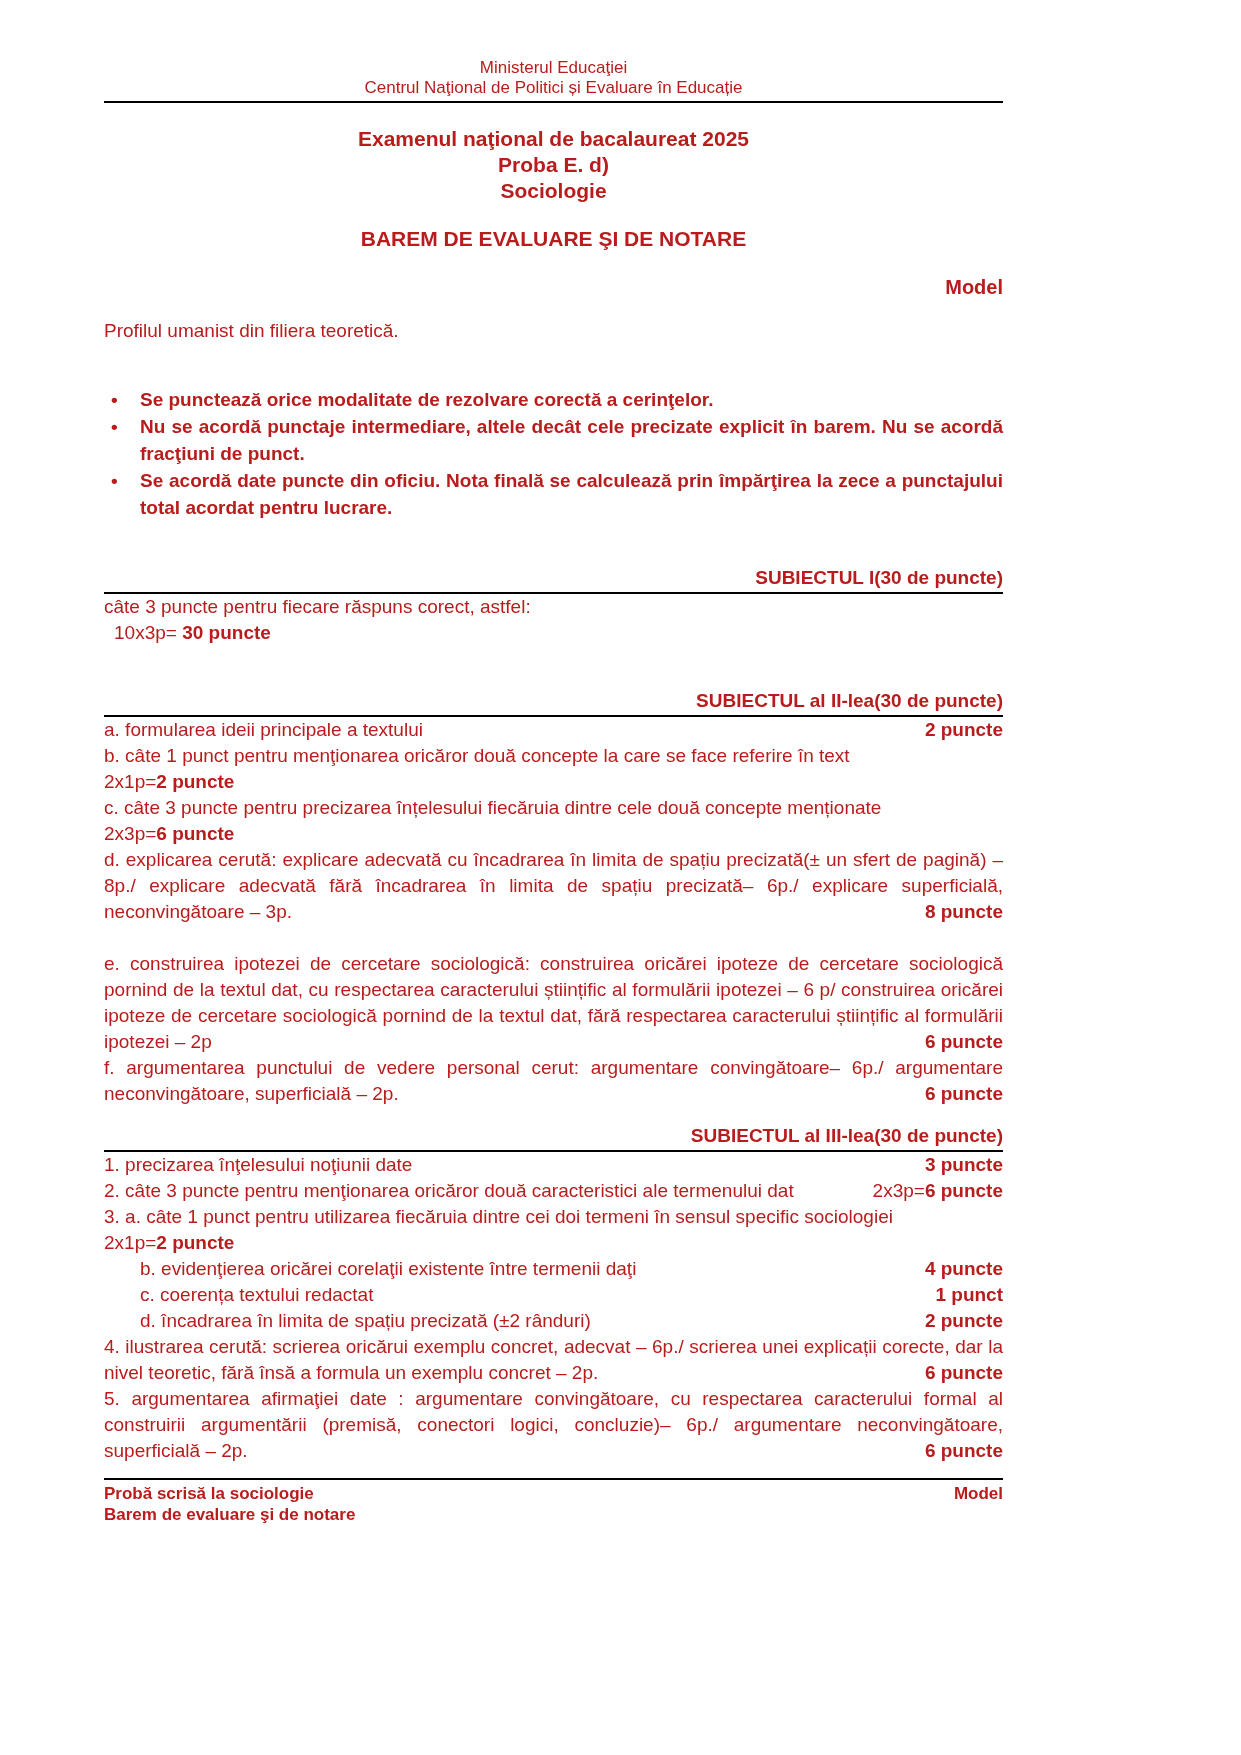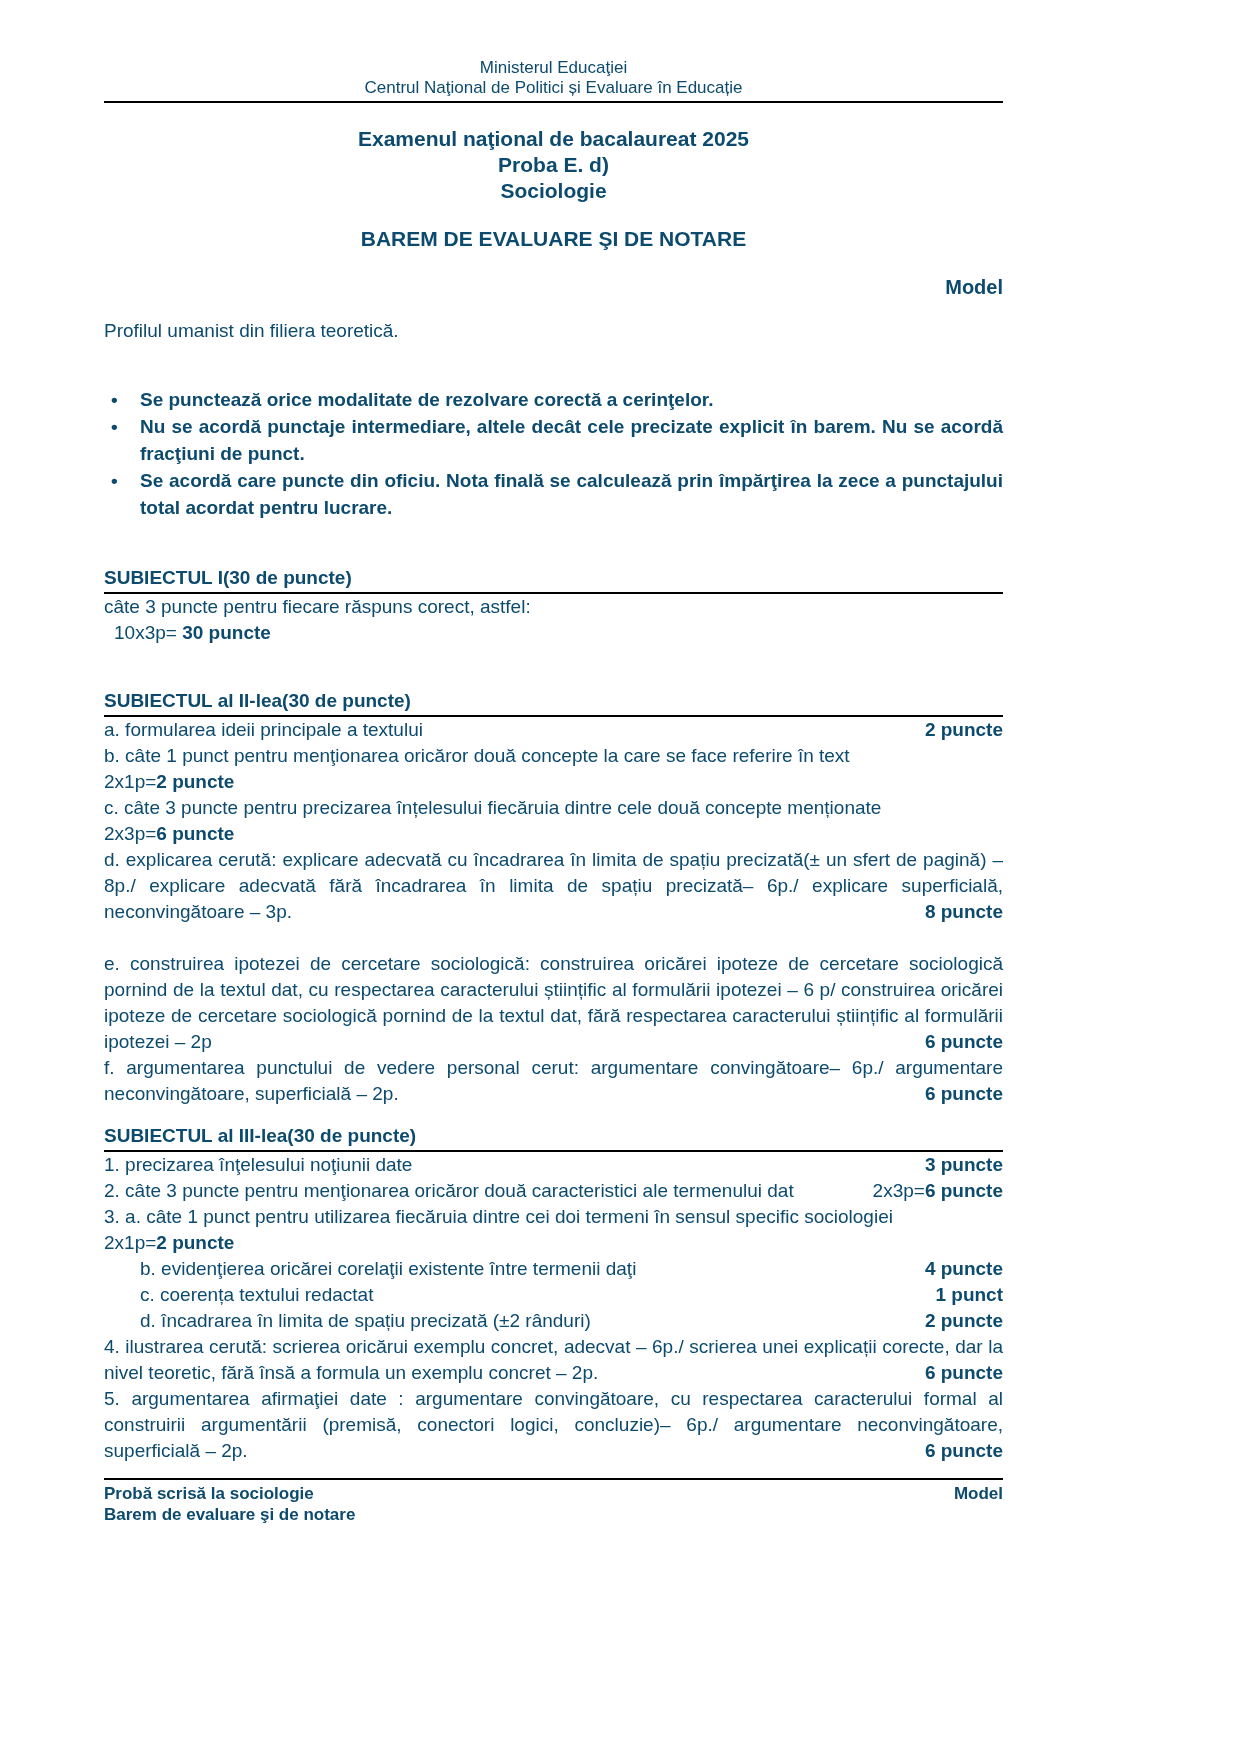--- a/index.html
+++ b/index.html
@@ -1,19 +1,19 @@
 <!DOCTYPE html>
 <html lang="ro"><head>
 <meta charset="utf-8">
 <style>
   * { margin:0; padding:0; box-sizing:border-box; }
   html, body { background:#ffffff; }
   .page {
     width:1241px; height:1755px; margin:0 auto;
-    background:#ffffff; color:#0c4a6e;
+    background:#ffffff; color:#b91c1c;
     font-family:"Liberation Sans", sans-serif;
     font-size:19px; line-height:26px;
     padding:58px 238px 230px 104px;
     display:flex; flex-direction:column;
     overflow:hidden;
   }
   .b { font-weight:700; }
 
   .doc-header {
     font-size:17px; line-height:20px; text-align:center;
@@ -23,21 +23,21 @@
   .title-block { margin-top:23px; text-align:center; font-weight:700; font-size:21px; line-height:26px; }
   .barem-title { margin-top:22px; text-align:center; font-weight:700; font-size:21px; line-height:26px; }
   .model-line  { margin-top:22px; text-align:right; font-weight:700; font-size:20px; }
   .profile-line{ margin-top:18px; }
 
   .rules { margin-top:42px; font-weight:700; line-height:27px; }
   .rule  { position:relative; padding-left:36px; text-align:justify; }
   .rule::before { content:"•"; position:absolute; left:7px; top:0; }
 
   .sec-head {
-    display:flex; justify-content:flex-start;
+    display:flex; justify-content:flex-end;
     font-weight:700; border-bottom:2px solid #000; padding-bottom:1px;
   }
   .mt-s1 { margin-top:44px; }
   .mt-s2 { margin-top:42px; }
   .mt-s3 { margin-top:16px; }
 
   .row { display:flex; justify-content:space-between; }
   .row .t { white-space:nowrap; }
   .score { white-space:nowrap; padding-left:10px; font-weight:400; }
   .score .sb { font-weight:700; }
@@ -72,21 +72,21 @@
 
   <div class="barem-title">BAREM DE EVALUARE ŞI DE NOTARE</div>
 
   <div class="model-line">Model</div>
 
   <div class="profile-line">Profilul umanist din filiera teoretică.</div>
 
   <div class="rules">
     <div class="rule">Se punctează orice modalitate de rezolvare corectă a cerinţelor.</div>
     <div class="rule">Nu se acordă punctaje intermediare, altele decât cele precizate explicit în barem. Nu se acordă fracţiuni de punct.</div>
-    <div class="rule">Se acordă care puncte din oficiu. Nota finală se calculează prin împărţirea la zece a punctajului total acordat pentru lucrare.</div>
+    <div class="rule">Se acordă date puncte din oficiu. Nota finală se calculează prin împărţirea la zece a punctajului total acordat pentru lucrare.</div>
   </div>
 
   <section>
     <div class="sec-head mt-s1">
       <span>SUBIECTUL I</span>
       <span>(30 de puncte)</span>
     </div>
     <div class="line">câte 3 puncte pentru fiecare răspuns corect, astfel:</div>
     <div class="row">
       <span class="score"><span>10x3p= </span><span class="sb">30 puncte</span></span>

